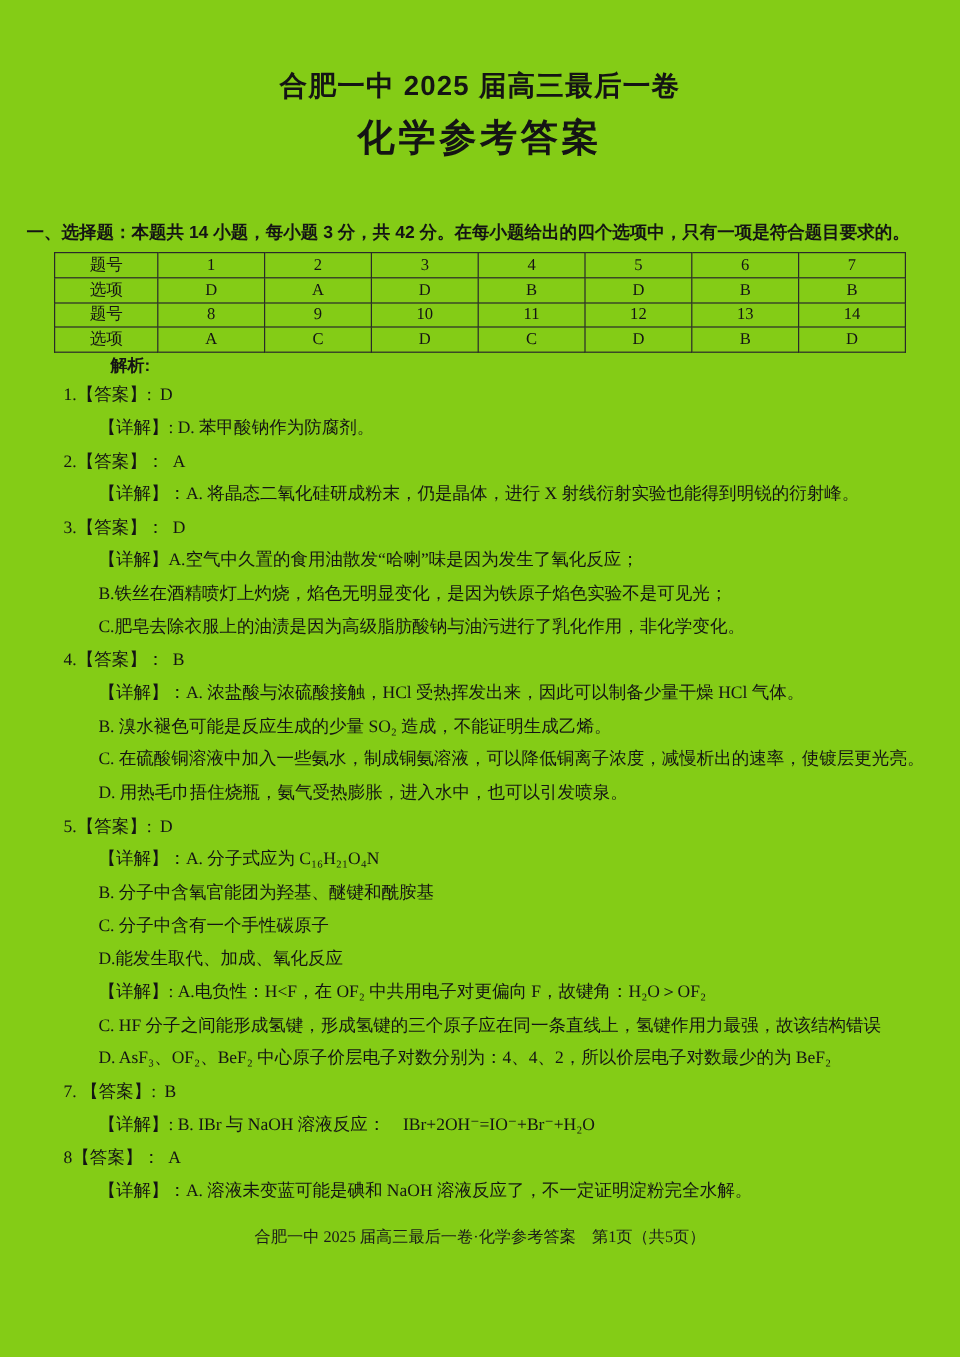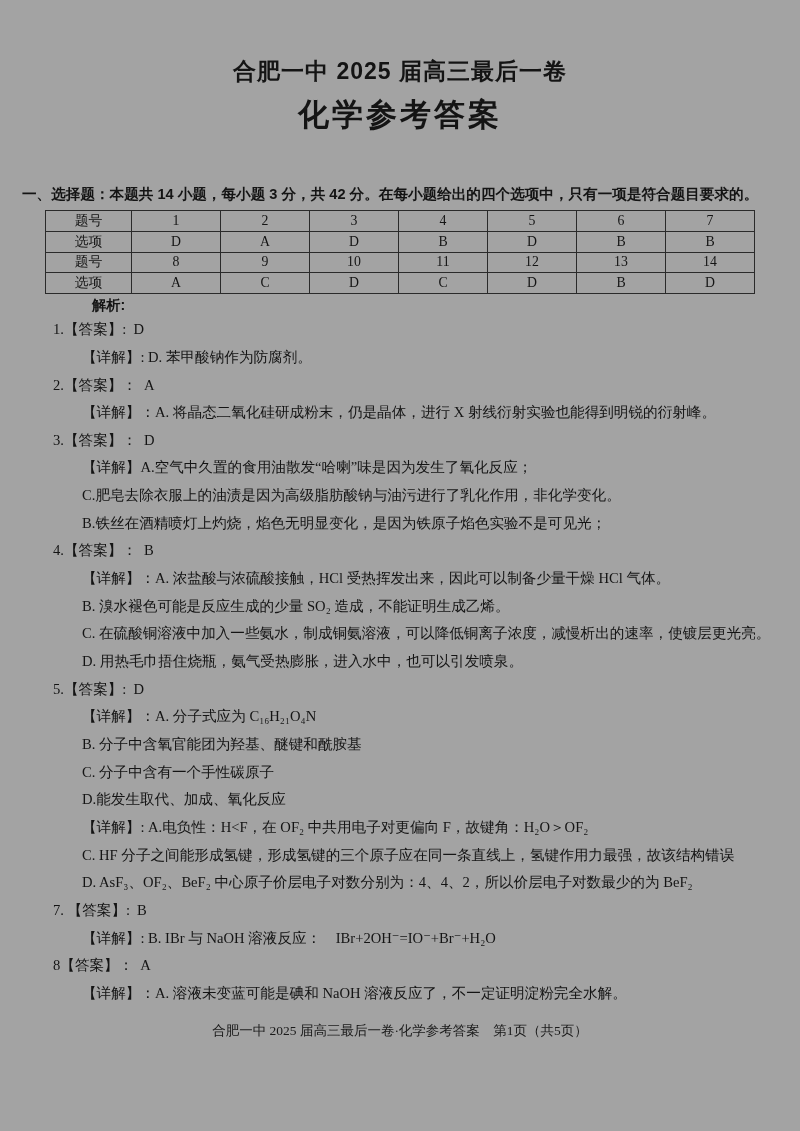--- a/index.html
+++ b/index.html
@@ -1,20 +1,20 @@
 <!DOCTYPE html>
 <html><head>
 <meta charset="utf-8">
 <style>
   html, body { margin: 0; padding: 0; background: #ffffff; }
   .page {
     position: relative;
     width: 800px;
     height: 1131px;
-    background: #a3a3a3;
+    background: #84cc16;
     color: #141414;
     font-family: "Liberation Serif", "DejaVu Serif", serif;
     overflow: hidden;
   }
   .doc-title {
     padding-top: 55px;
     text-align: center;
     font-family: "Liberation Sans", "DejaVu Sans", sans-serif;
     font-weight: bold;
     font-size: 23px;
@@ -143,22 +143,22 @@
         <div class="line answer-line"><span>1.</span><span>【答案】:</span><span class="answer-value">D</span></div>
         <div class="line detail-line">【详解】: D. 苯甲酸钠作为防腐剂。</div>
       </div>
       <div>
         <div class="line answer-line"><span>2.</span><span>【答案】：</span><span class="answer-value">A</span></div>
         <div class="line detail-line">【详解】：A. 将晶态二氧化硅研成粉末，仍是晶体，进行 X 射线衍射实验也能得到明锐的衍射峰。</div>
       </div>
       <div>
         <div class="line answer-line"><span>3.</span><span>【答案】：</span><span class="answer-value">D</span></div>
         <div class="line detail-line">【详解】A.空气中久置的食用油散发“哈喇”味是因为发生了氧化反应；</div>
+        <div class="line detail-line">B.铁丝在酒精喷灯上灼烧，焰色无明显变化，是因为铁原子焰色实验不是可见光；</div>
         <div class="line detail-line">C.肥皂去除衣服上的油渍是因为高级脂肪酸钠与油污进行了乳化作用，非化学变化。</div>
-        <div class="line detail-line">B.铁丝在酒精喷灯上灼烧，焰色无明显变化，是因为铁原子焰色实验不是可见光；</div>
       </div>
       <div>
         <div class="line answer-line"><span>4.</span><span>【答案】：</span><span class="answer-value">B</span></div>
         <div class="line detail-line">【详解】：A. 浓盐酸与浓硫酸接触，HCl 受热挥发出来，因此可以制备少量干燥 HCl 气体。</div>
         <div class="line detail-line">B. 溴水褪色可能是反应生成的少量 SO₂ 造成，不能证明生成乙烯。</div>
         <div class="line detail-line">C. 在硫酸铜溶液中加入一些氨水，制成铜氨溶液，可以降低铜离子浓度，减慢析出的速率，使镀层更光亮。</div>
         <div class="line detail-line">D. 用热毛巾捂住烧瓶，氨气受热膨胀，进入水中，也可以引发喷泉。</div>
       </div>
       <div>
         <div class="line answer-line"><span>5.</span><span>【答案】:</span><span class="answer-value">D</span></div>

